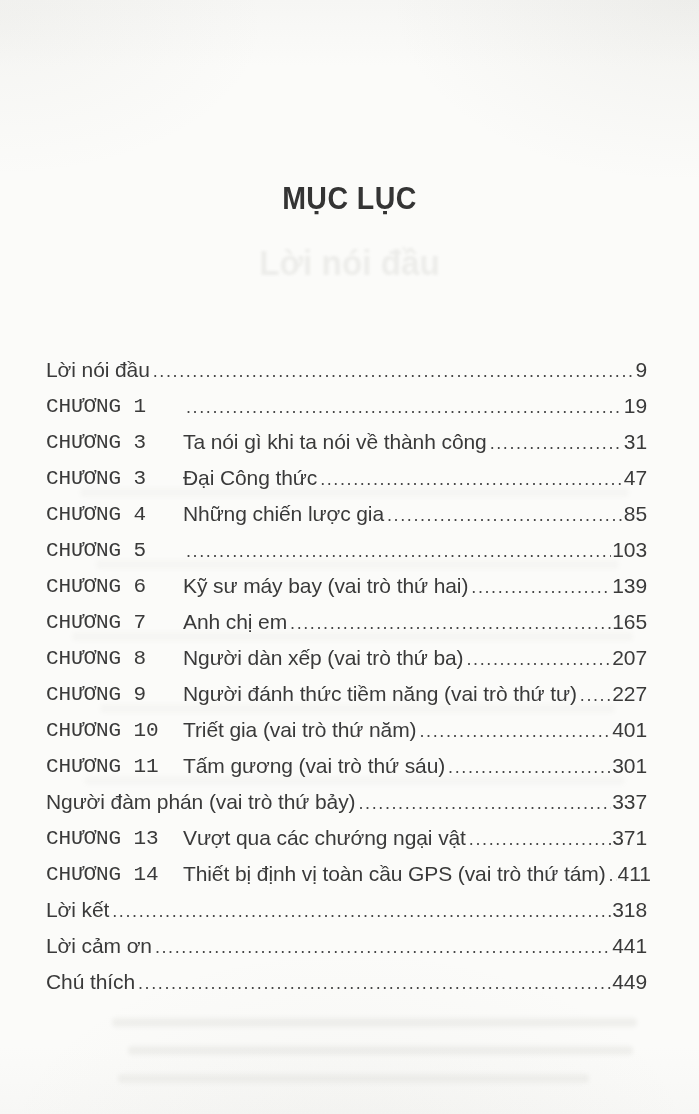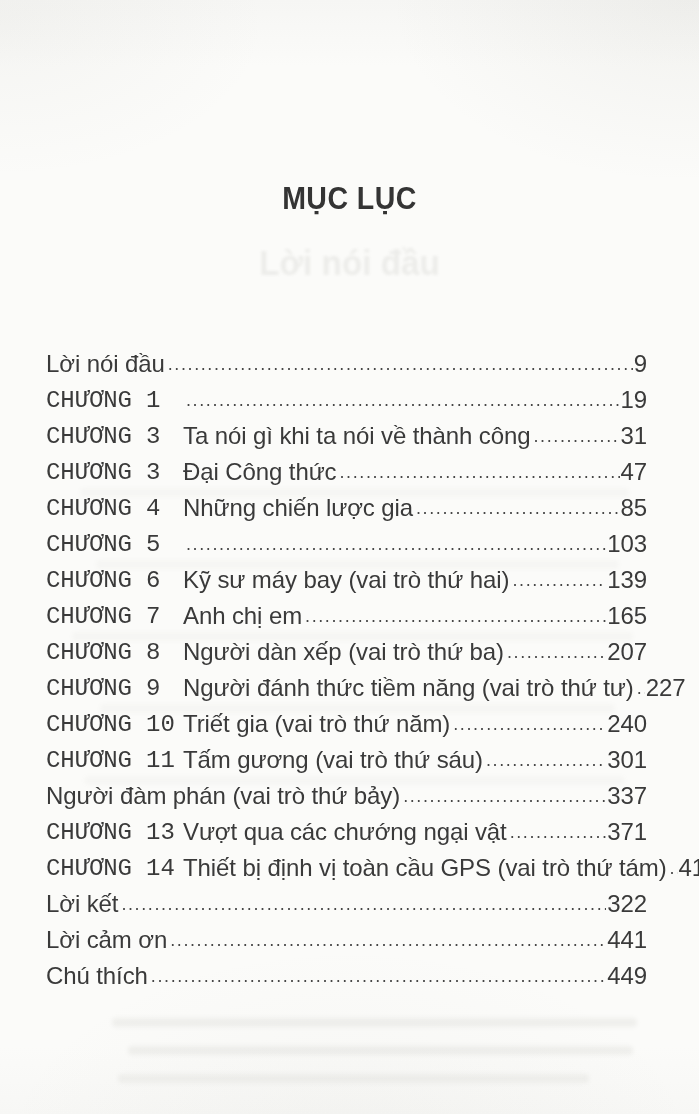--- a/index.html
+++ b/index.html
@@ -58,23 +58,23 @@
   }
 
   .toc {
     position: absolute;
     top: 346px;
     left: 46px;
     right: 52px;
   }
   .toc-row {
     display: flex;
-    align-items: center;
+    align-items: flex-end;
     height: 36px;
-    font-size: 24px;
+    font-size: 21px;
     letter-spacing: -0.1px;
     white-space: nowrap;
   }
   .toc-label {
     flex: 0 0 137px;
     color: #3a3a3a;
     font-family: Liberation Mono, monospace;
   }
   .toc-title {
     flex: 0 1 auto;
@@ -180,21 +180,21 @@
     <span class="toc-label">CHƯƠNG 9</span>
     <span class="toc-title">Người đánh thức tiềm năng (vai trò thứ tư)</span>
     <span class="toc-dots"></span>
     <span class="toc-page">227</span>
   </div>
 
   <div class="toc-row">
     <span class="toc-label">CHƯƠNG 10</span>
     <span class="toc-title">Triết gia (vai trò thứ năm)</span>
     <span class="toc-dots"></span>
-    <span class="toc-page">240</span>
+    <span class="toc-page">401</span>
   </div>
 
   <div class="toc-row">
     <span class="toc-label">CHƯƠNG 11</span>
     <span class="toc-title">Tấm gương (vai trò thứ sáu)</span>
     <span class="toc-dots"></span>
     <span class="toc-page">301</span>
   </div>
 
   <div class="toc-row">
@@ -214,21 +214,21 @@
     <span class="toc-label">CHƯƠNG 14</span>
     <span class="toc-title">Thiết bị định vị toàn cầu GPS (vai trò thứ tám)</span>
     <span class="toc-dots"></span>
     <span class="toc-page">411</span>
   </div>
 
   <div class="toc-row">
 
     <span class="toc-title">Lời kết</span>
     <span class="toc-dots"></span>
-    <span class="toc-page">322</span>
+    <span class="toc-page">318</span>
   </div>
 
   <div class="toc-row">
 
     <span class="toc-title">Lời cảm ơn</span>
     <span class="toc-dots"></span>
     <span class="toc-page">441</span>
   </div>
 
   <div class="toc-row">

